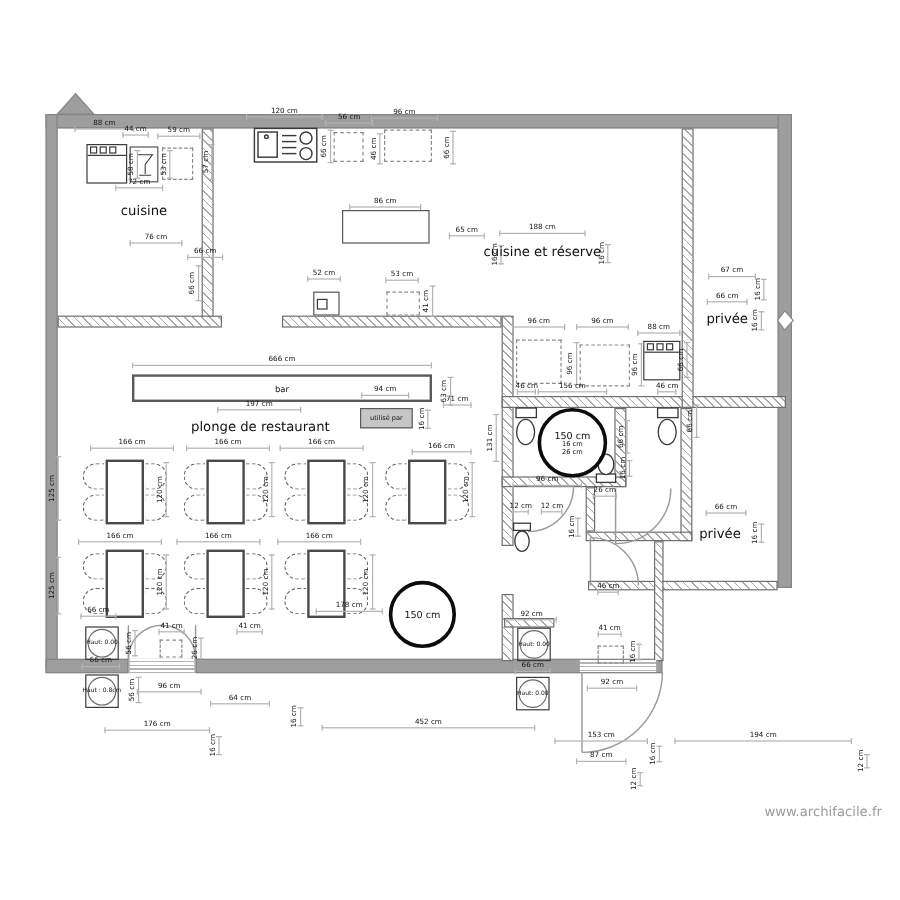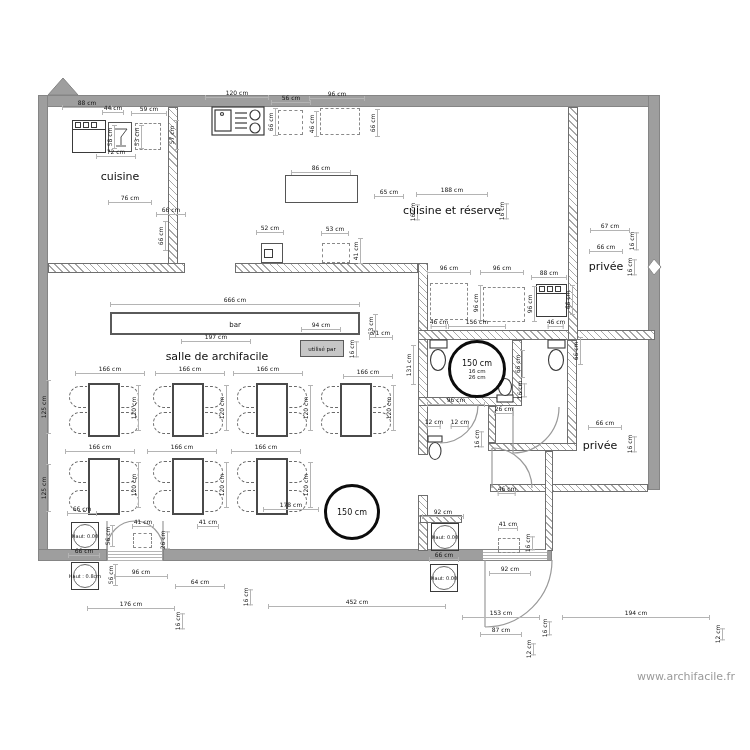--- a/index.html
+++ b/index.html
@@ -543,21 +543,21 @@
     <div class="dim" style="left: 636px; top: 614px;">
       <span class="dtext">194 cm</span>
       <div class="dline" style="width: 148px;"></div>
     </div>
     <div class="dim vert" style="left: 719px; top: 634px;">
       <span class="dtext">12 cm</span>
       <div class="dline" style="width: 12px;"></div>
     </div>
     <div class="room-label" style="left: 120px; top: 176px;">cuisine</div>
     <div class="room-label" style="left: 452px; top: 210px;">cuisine et réserve</div>
-    <div class="room-label" style="left: 217px; top: 356px;">salle de archifacile</div>
+    <div class="room-label" style="left: 217px; top: 356px;">plonge de restaurant</div>
     <div class="room-label" style="left: 606px; top: 266px;">privée</div>
     <div class="room-label" style="left: 600px; top: 445px;">privée</div>
     <div class="room-label small" style="left: 235px; top: 325px;">bar</div>
     <div class="marker" style="left: 71px; top: 522px; width: 28px; height: 28px;">
       <div class="mcircle"></div>
       <span class="mtext">Haut: 0.00</span>
     </div>
     <div class="marker" style="left: 71px; top: 562px; width: 28px; height: 28px;">
       <div class="mcircle"></div>
       <span class="mtext">Haut : 0.8cm</span>

